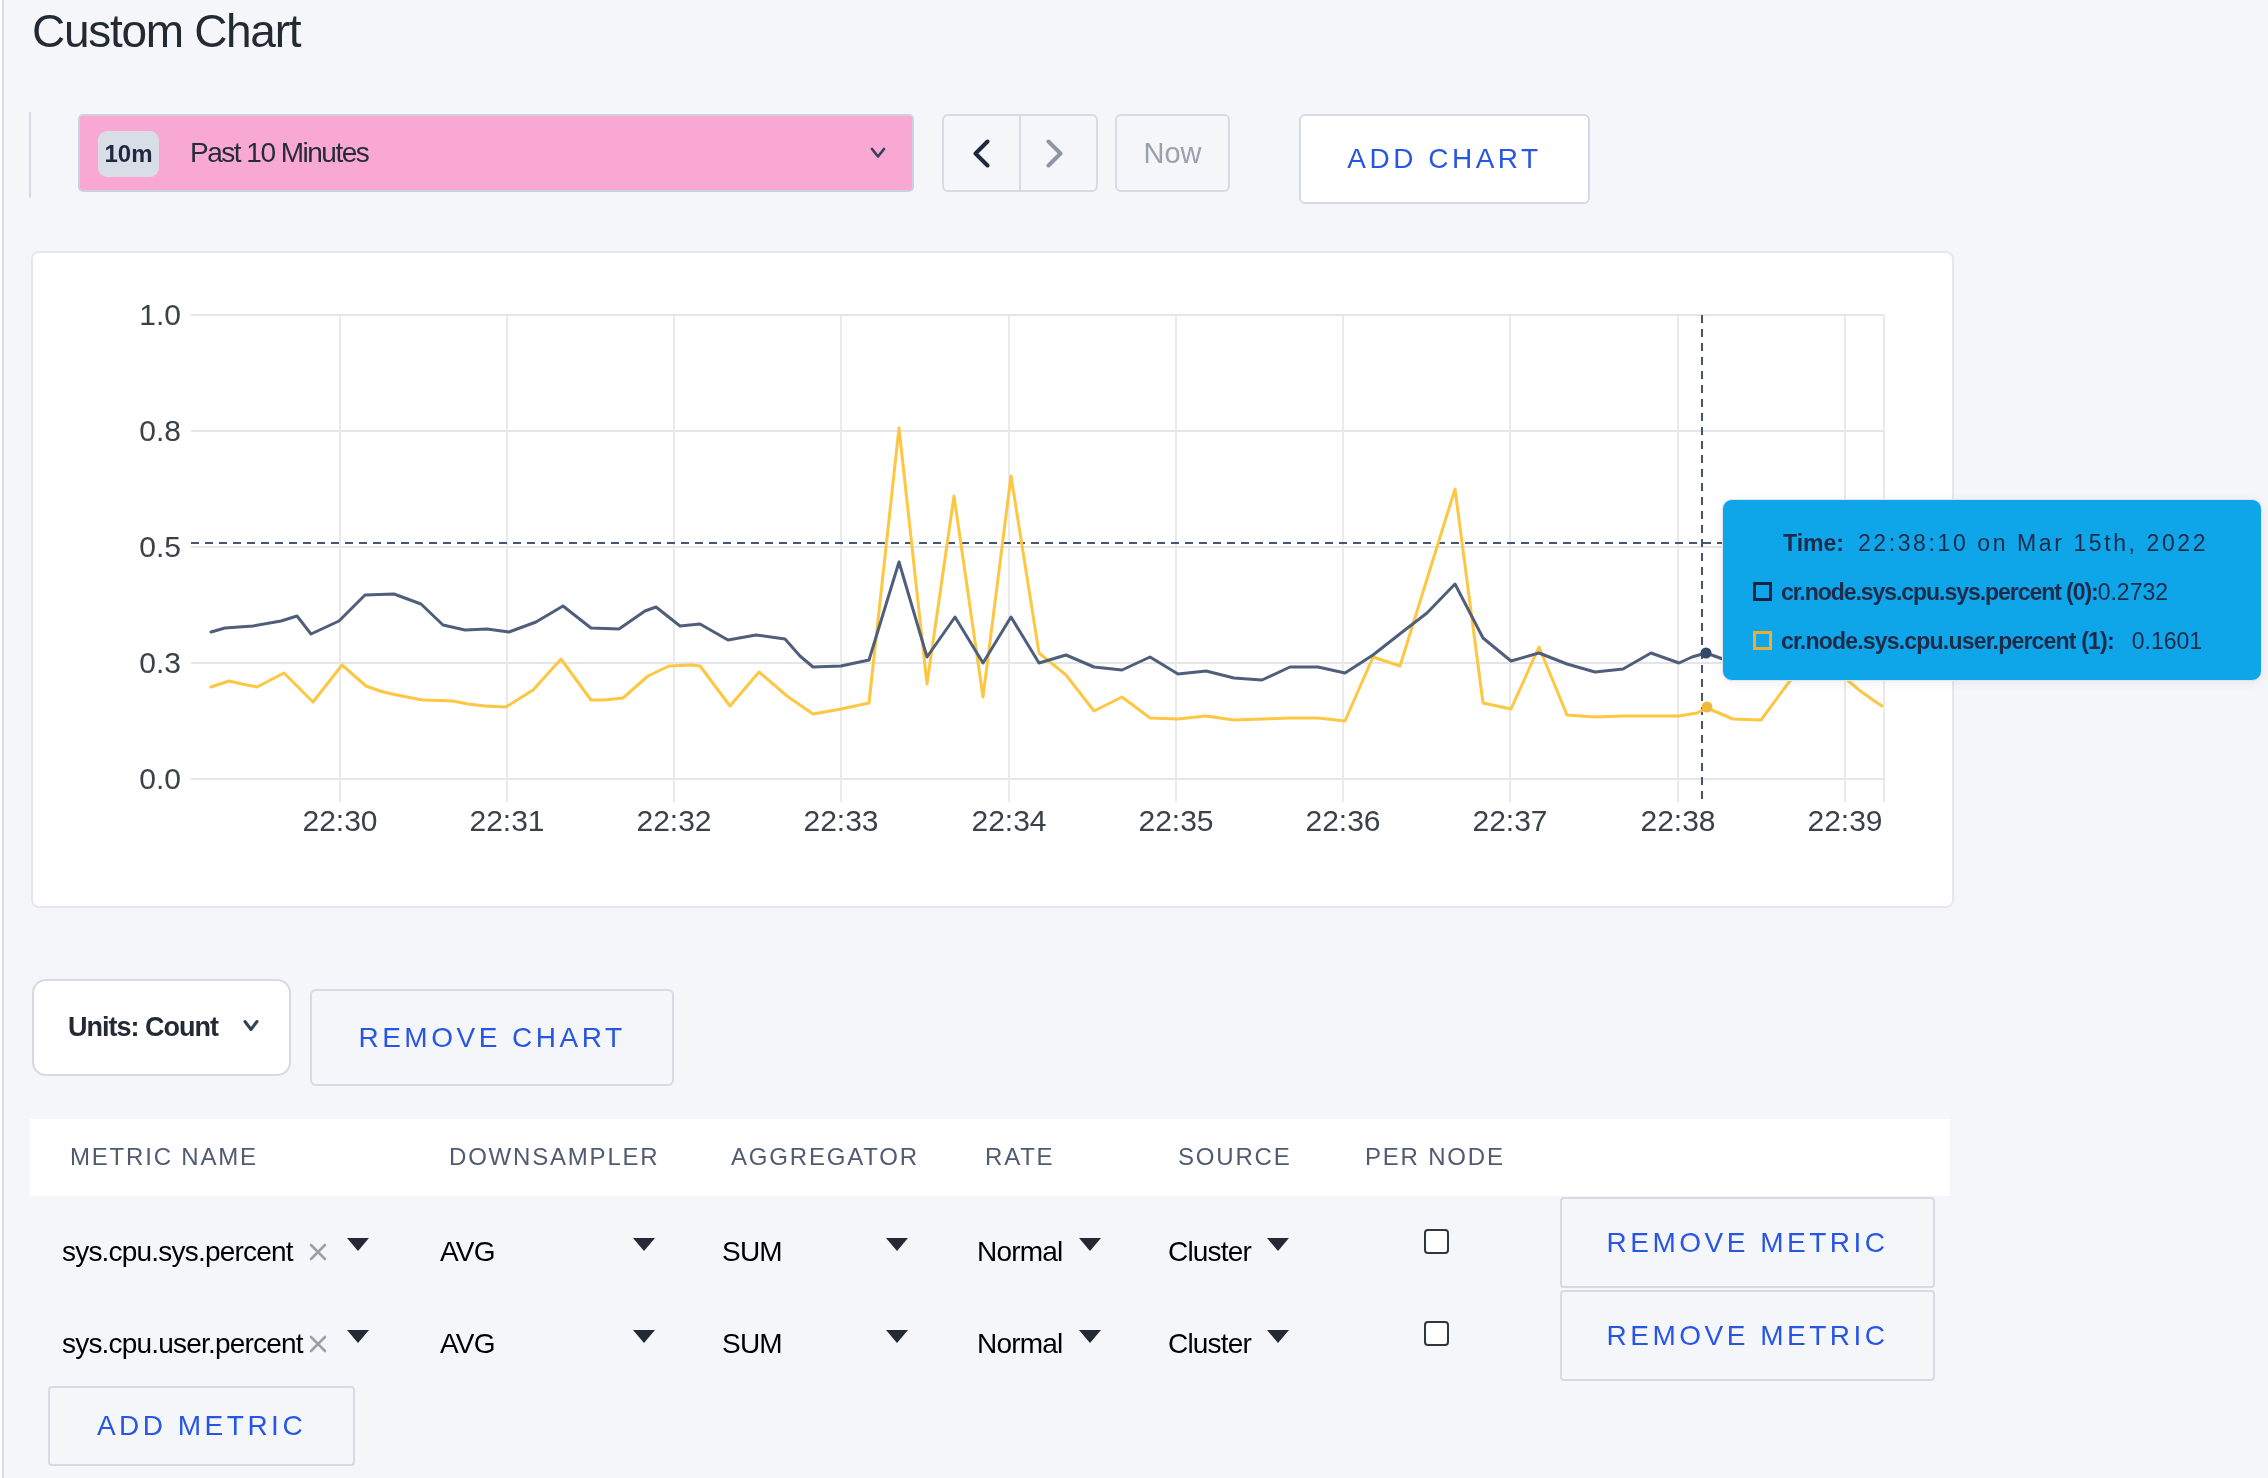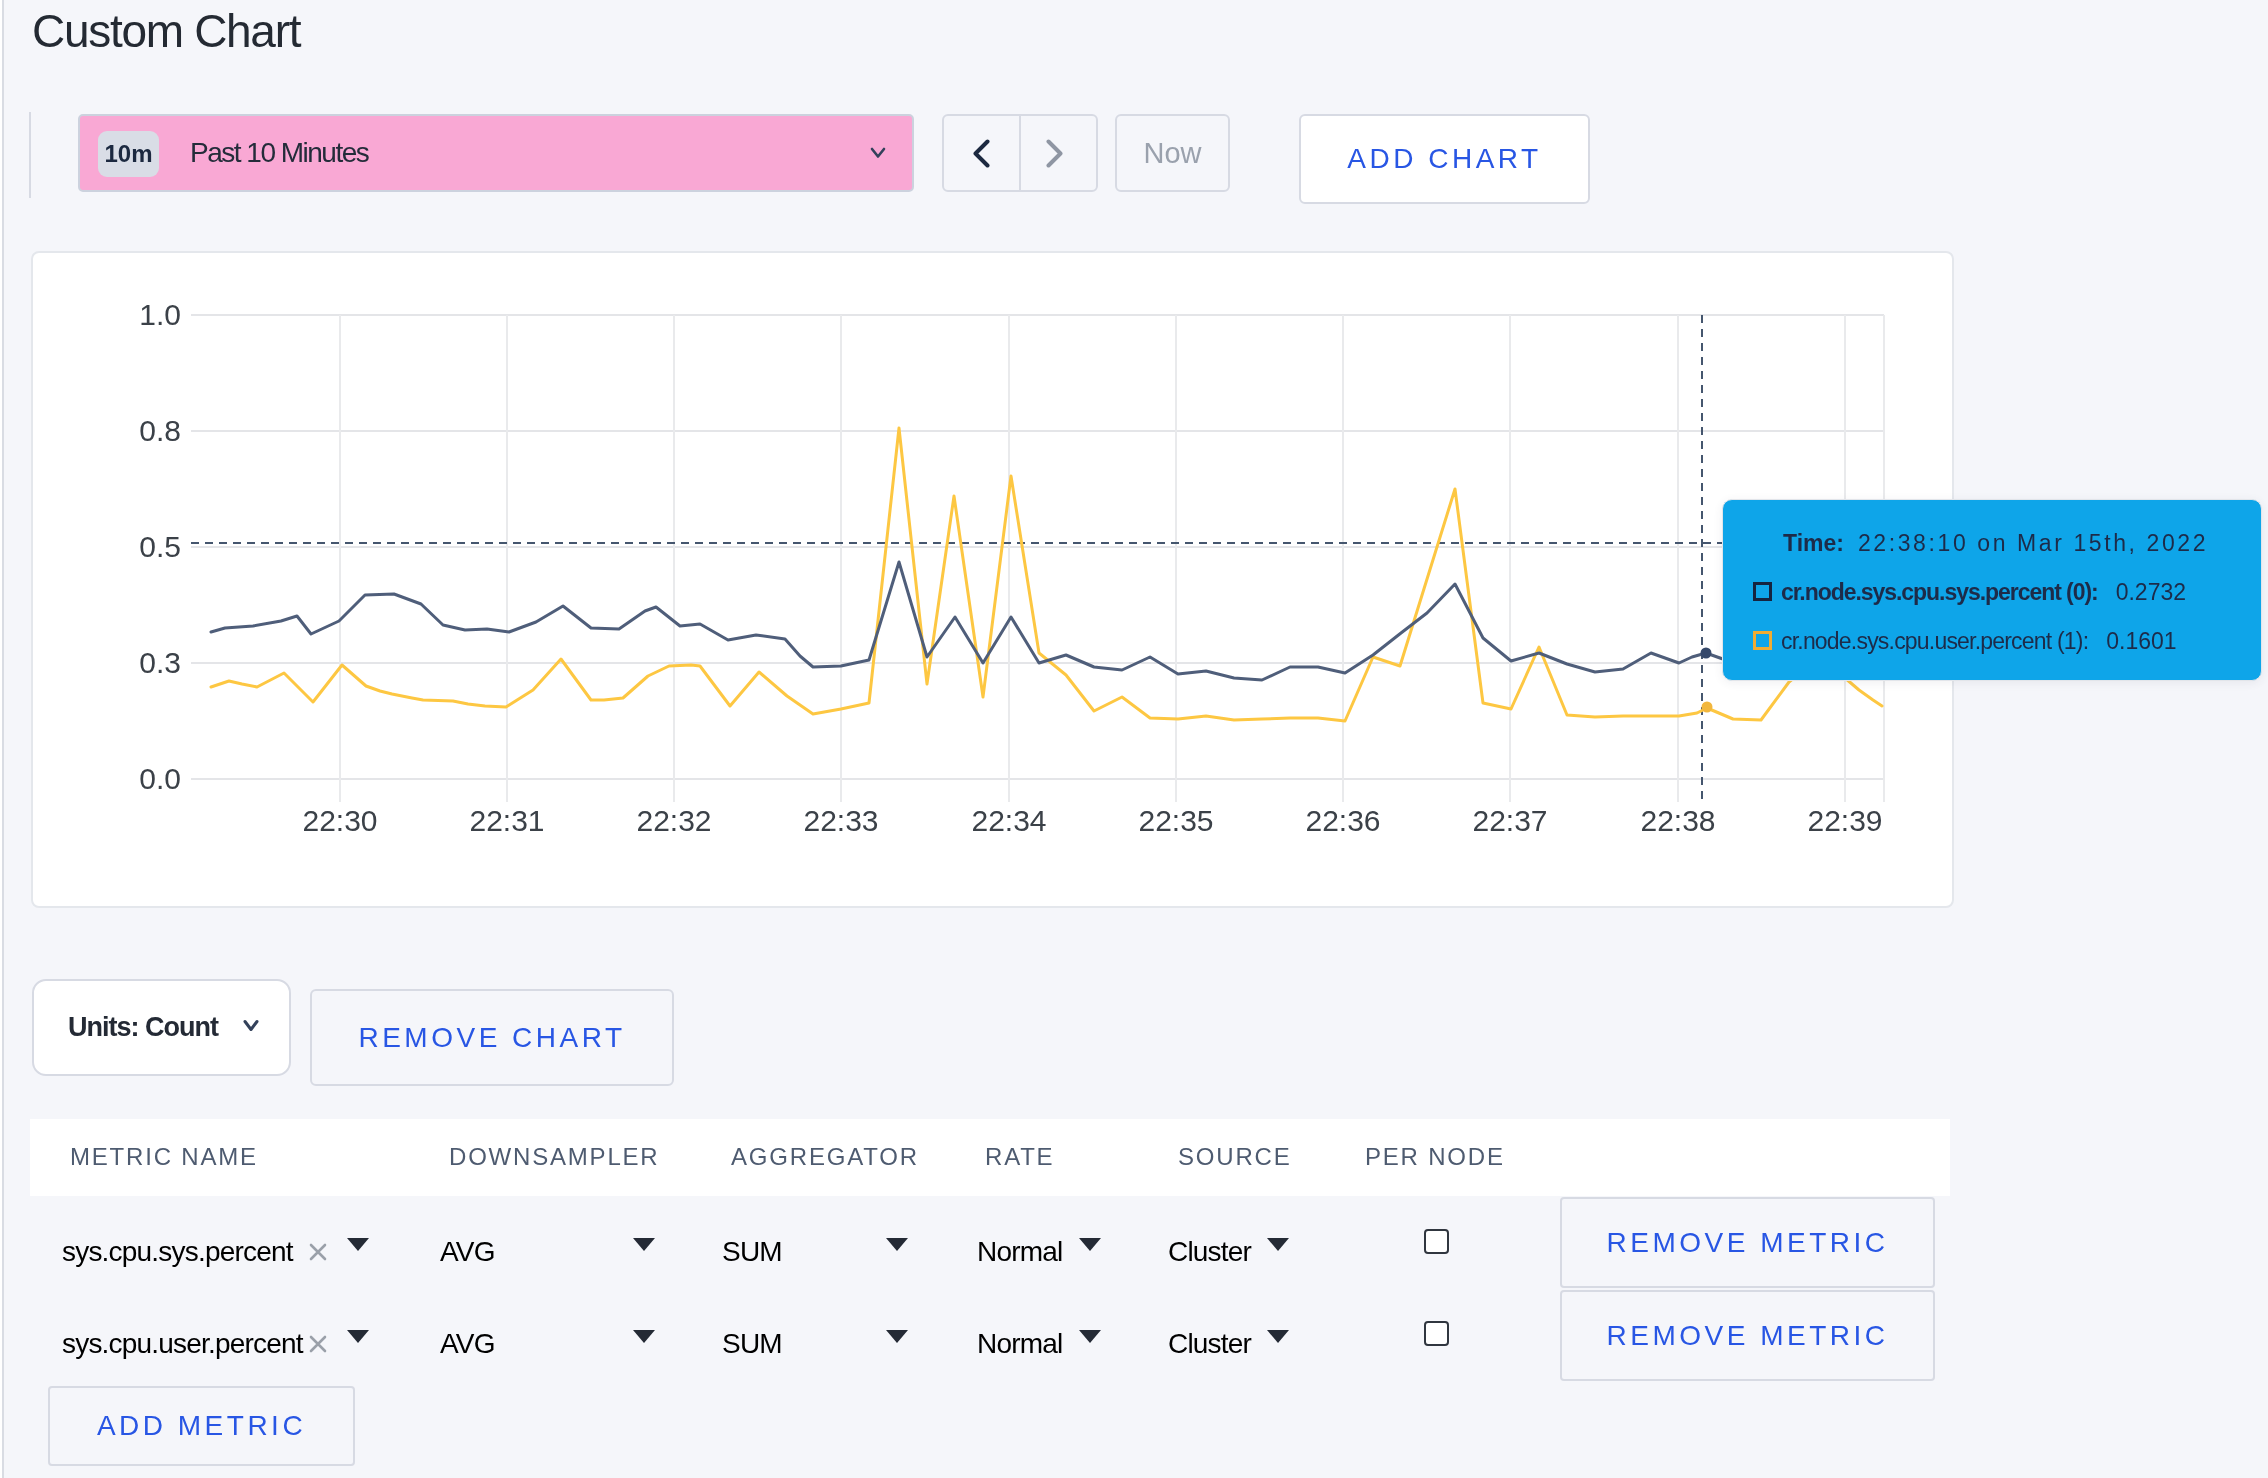--- a/index.html
+++ b/index.html
@@ -93,23 +93,23 @@
 
   <polyline stroke="#4f5e7a" stroke-width="3" stroke-linejoin="round" stroke-linecap="round" points="211,632 225,628 253,626 281,621 297,616 311,634 339,621 365,595 394,594 421,604 443,625 465,630 487,629 509,632 536,622 563,606 591,628 619,629 645,611 656,607 680,626 700,624 728,640 756,635 785,639 800,656 813,667 841,666 869,660 899,562 927,657 955,617 983,663 1011,617 1039,663 1066,655 1094,667 1122,670 1150,657 1178,674 1206,671 1234,678 1262,680 1290,667 1318,667 1345,673 1373,655 1401,633 1427,613 1455,584 1483,638 1511,661 1539,653 1567,664 1595,672 1623,669 1651,653 1679,663 1692,657 1706,653 1720,658 1729,661"></polyline>
 
   <circle cx="1706" cy="653" r="5.5" fill="#36496b"></circle>
   <circle cx="1707" cy="707" r="5.5" fill="#f2b73e"></circle>
 </svg>
 
 <div class="abs" style="left:1722px;top:499px;width:540px;height:182px;background:#0ea5e9;border:1px solid #e2e5ea;border-radius:10px;box-shadow:0 2px 10px rgba(60,70,90,.08);color:#1d2b49;font-size:23px">
   <div class="abs" style="left:60px;top:30px"><span id="t-time" style="font-weight:700">Time:</span><span id="t-timev" style="margin-left:14px;letter-spacing:2.6px">22:38:10 on Mar 15th, 2022</span></div>
   <div class="abs" style="left:30px;top:82px;width:19px;height:19px;border:3.5px solid #16243f"></div>
-  <div class="abs" style="left:58px;top:79px"><span id="t-r2b" style="font-weight:700;letter-spacing:-1.05px">cr.node.sys.cpu.sys.percent (0):</span><span id="t-r2v" style="margin-left:18px">0.2732</span></div>
+  <div class="abs" style="left:58px;top:79px"><span id="t-r2b" style="font-weight:700;letter-spacing:-1.05px">cr.node.sys.cpu.sys.percent (0):</span><span id="t-r2v" style="">0.2732</span></div>
   <div class="abs" style="left:30px;top:131px;width:19px;height:19px;border:3.5px solid #f0ac33"></div>
-  <div class="abs" style="left:58px;top:128px"><span id="t-r3b" style="font-weight:400;letter-spacing:-0.8px">cr.node.sys.cpu.user.percent (1):</span><span id="t-r3v" style="margin-left:18px">0.1601</span></div>
+  <div class="abs" style="left:58px;top:128px"><span id="t-r3b" style="font-weight:700;letter-spacing:-0.8px">cr.node.sys.cpu.user.percent (1):</span><span id="t-r3v" style="margin-left:18px">0.1601</span></div>
 </div>
 
 <div class="abs" style="left:32px;top:979px;width:259px;height:97px;background:#fff;border:2px solid #d7dae3;border-radius:14px;display:flex;align-items:center">
   <span id="t-units" style="margin-left:34px;font-size:27px;font-weight:700;color:#242a35;letter-spacing:-1px">Units: Count</span>
   <svg style="margin-left:25px;margin-bottom:4px" width="16" height="13" viewBox="0 0 16 13">
       <path d="M2 2.5 L8 10.5 L14 2.5" stroke="#33415a" stroke-width="3" fill="none" stroke-linecap="round" stroke-linejoin="round"></path>
     </svg>
 </div>
 <div class="abs btnborder bluebtn" style="left:310px;top:989px;width:364px;height:97px">REMOVE CHART</div>
 

